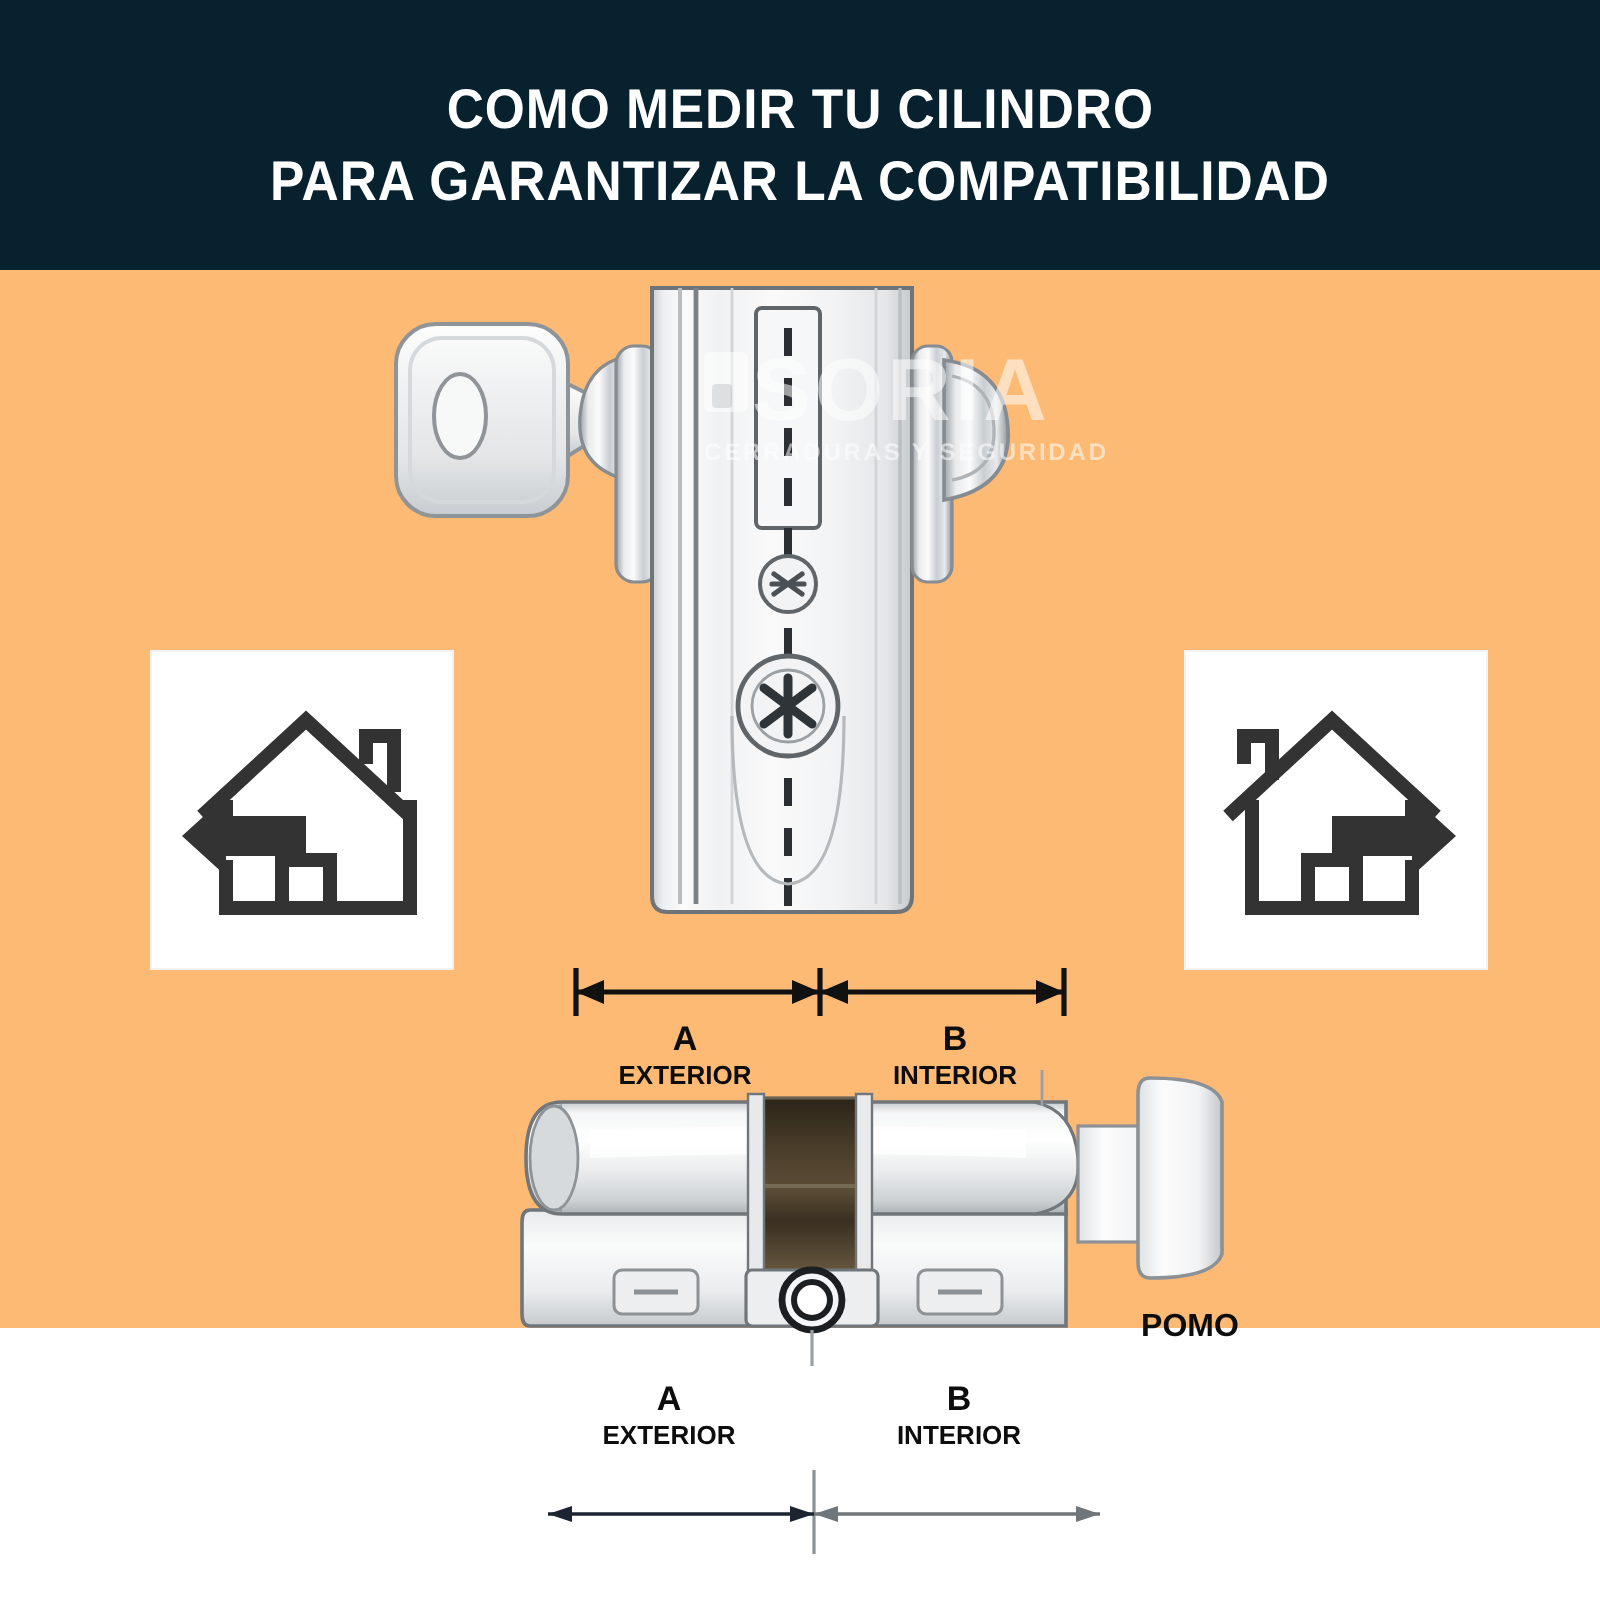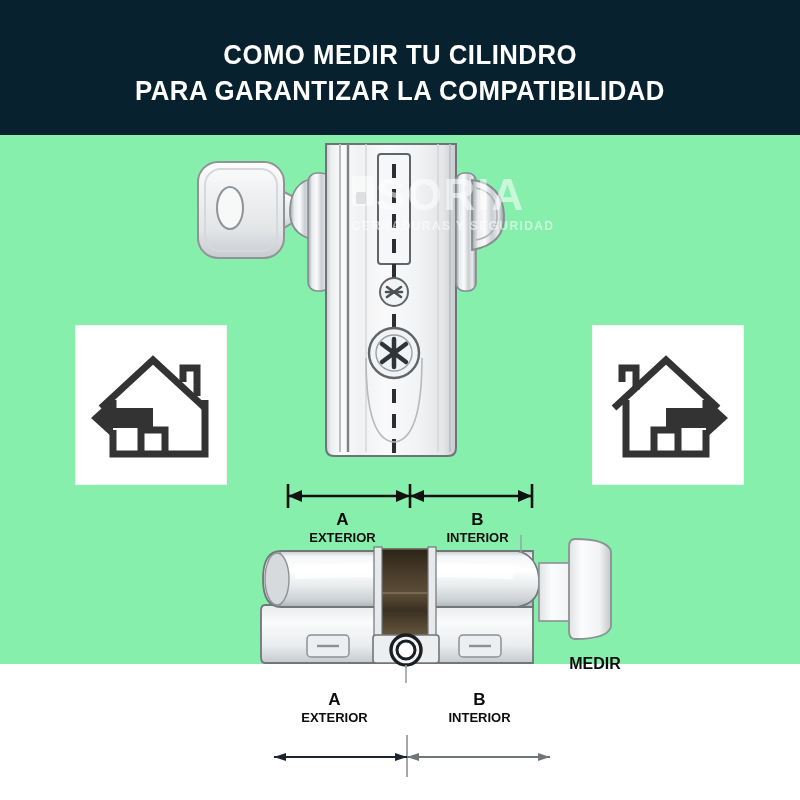--- a/index.html
+++ b/index.html
@@ -39,21 +39,21 @@
     text-align: center;
     transform: scaleX(0.92);
   }
 
   
   .canvas {
     position: absolute;
     left: 0; top: 135px;
     width: 800px;
     height: 529px;
-    background: #86efac;
+    background: #fdba74;
     text-decoration: underline;
   }
 
   
   .house-box {
     position: absolute;
     width: 152px;
     height: 160px;
     background: #ffffff;
     border: 1px solid #f2f2f2;
@@ -351,21 +351,21 @@
       <rect x="284" y="28" width="42" height="58" fill="url(#pomoGrad)" stroke="#8b9195" stroke-width="1.6"></rect>
 
       <path d="M320 4 Q352 4 356 16 L356 92 Q352 104 320 104 Q314 104 314 96 L314 12 Q314 4 320 4 Z" fill="url(#pomoGrad)" stroke="#8b9195" stroke-width="1.8"></path>
 
       <line x1="266" y1="0" x2="266" y2="18" stroke="#9aa0a4" stroke-width="1.4"></line>
 
       <line x1="151" y1="130" x2="151" y2="148" stroke="#9aa0a4" stroke-width="1.6"></line>
     </svg>
   </div>
 
-  <div class="pomo-label">MEDIR</div>
+  <div class="pomo-label">POMO</div>
 
   <div class="labels-bottom">
     <div class="label-col">
       <div class="label-letter">A</div>
       <div class="label-side">EXTERIOR</div>
     </div>
     <div class="label-col">
       <div class="label-letter">B</div>
       <div class="label-side">INTERIOR</div>
     </div>

